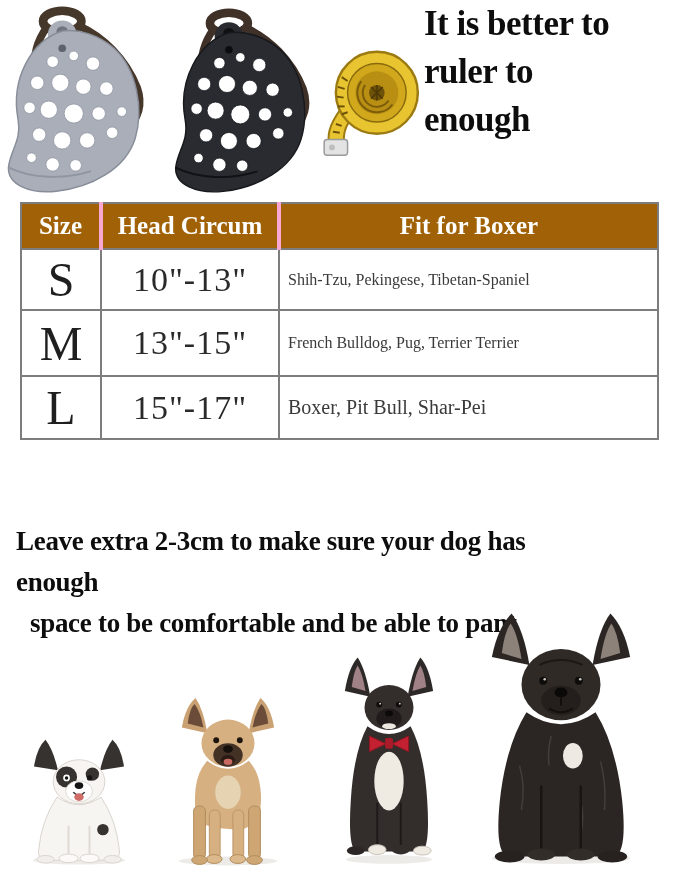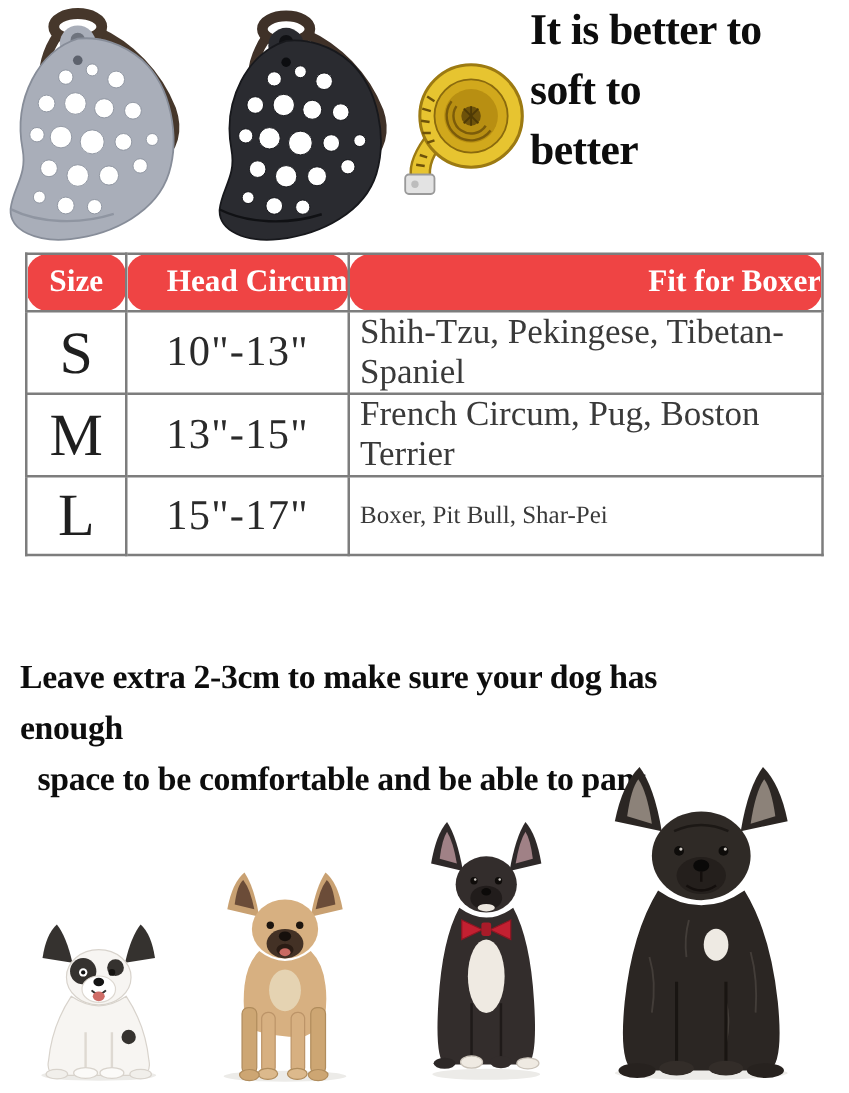--- a/index.html
+++ b/index.html
@@ -11,27 +11,27 @@
   .muzzle-black{position:absolute;left:158px;top:8px;width:176px;height:190px;}
   .tape{position:absolute;left:312px;top:42px;width:118px;height:122px;}
   .heading{position:absolute;left:424px;top:0px;width:255px;font-weight:bold;
            font-size:35px;line-height:48px;color:#0d0d0d;letter-spacing:-0.5px;}
   .heading span{display:block;}
 
   
   table.size-table{position:absolute;left:20px;top:202px;width:637px;
                    border-collapse:collapse;table-layout:fixed;}
   .size-table th,.size-table td{border:2px solid #7d7d7d;padding:0;overflow:hidden;}
-  .size-table th{background:#ef4444;color:#ffffff;font-size:25px;font-weight:bold;
-                 height:44px;text-align:center;border-radius:18px;}
-  .size-table th + th{border-left:2px solid #f9a8d4;text-align:right;}
+  .size-table th{background:#a16207;color:#ffffff;font-size:25px;font-weight:bold;
+                 height:44px;text-align:center;}
+  .size-table th + th{border-left:4px solid #f9a8d4;}
   tr.r1{height:61px;} tr.r2{height:66px;} tr.r3{height:63px;} tr.r4{height:63px;}
   td.c-size{font-size:48px;font-weight:400;text-align:center;color:#1f1f1f;}
   td.c-circum{font-size:34px;font-weight:400;text-align:center;color:#2a2a2a;letter-spacing:1px;}
-  td.c-breeds{font-size:28px;color:#3a3a3a;text-align:left;padding-left:8px;}
+  td.c-breeds{font-size:16px;color:#3a3a3a;text-align:left;padding-left:8px;}
   tr.r3 td.c-breeds, tr.r4 td.c-breeds{font-size:20px;}
 
   
   .note{position:absolute;left:0;top:521px;width:579px;font-weight:bold;
         font-size:27px;line-height:41px;color:#0d0d0d;letter-spacing:-0.3px;}
   .note .l1{display:block;padding-left:16px;}
   .note .l2{display:block;padding-left:30px;}
 
   
   .dog-s {position:absolute;left:26px; top:732px;width:106px;height:134px;}
@@ -139,22 +139,22 @@
         <path d="M30 74 L36 72"></path>
       <path d="M24 84 L30 86"></path>
         <path d="M21 92 L28 93"></path>
     </g>
     <rect x="12" y="100" width="24" height="16" rx="3" fill="#e3e3e3" stroke="#9a9a9a" stroke-width="1.5"></rect>
     <circle cx="20" cy="108" r="3" fill="#bdbdbd"></circle>
   </svg>
 
   <div class="heading">
     <span>It is better to</span>
-    <span>soft to</span>
-    <span>better</span>
+    <span>ruler to</span>
+    <span>enough</span>
   </div>
 
   <table class="size-table">
     <colgroup>
         <col style="width:80px">
         <col style="width:178px">
         <col style="width:379px">
       </colgroup>
     <thead>
       <tr>
@@ -165,21 +165,21 @@
     </thead>
     <tbody>
       <tr class="r1">
         <td class="c-size">S</td>
         <td class="c-circum">10"-13"</td>
         <td class="c-breeds">Shih-Tzu, Pekingese, Tibetan-Spaniel</td>
       </tr>
       <tr class="r2">
         <td class="c-size">M</td>
         <td class="c-circum">13"-15"</td>
-        <td class="c-breeds">French Circum, Pug, Boston Terrier</td>
+        <td class="c-breeds">French Bulldog, Pug, Terrier Terrier</td>
       </tr>
       <tr class="r3">
         <td class="c-size">L</td>
         <td class="c-circum">15"-17"</td>
         <td class="c-breeds">Boxer, Pit Bull, Shar-Pei</td>
       </tr>
     </tbody>
   </table>
 
   <div class="note">

